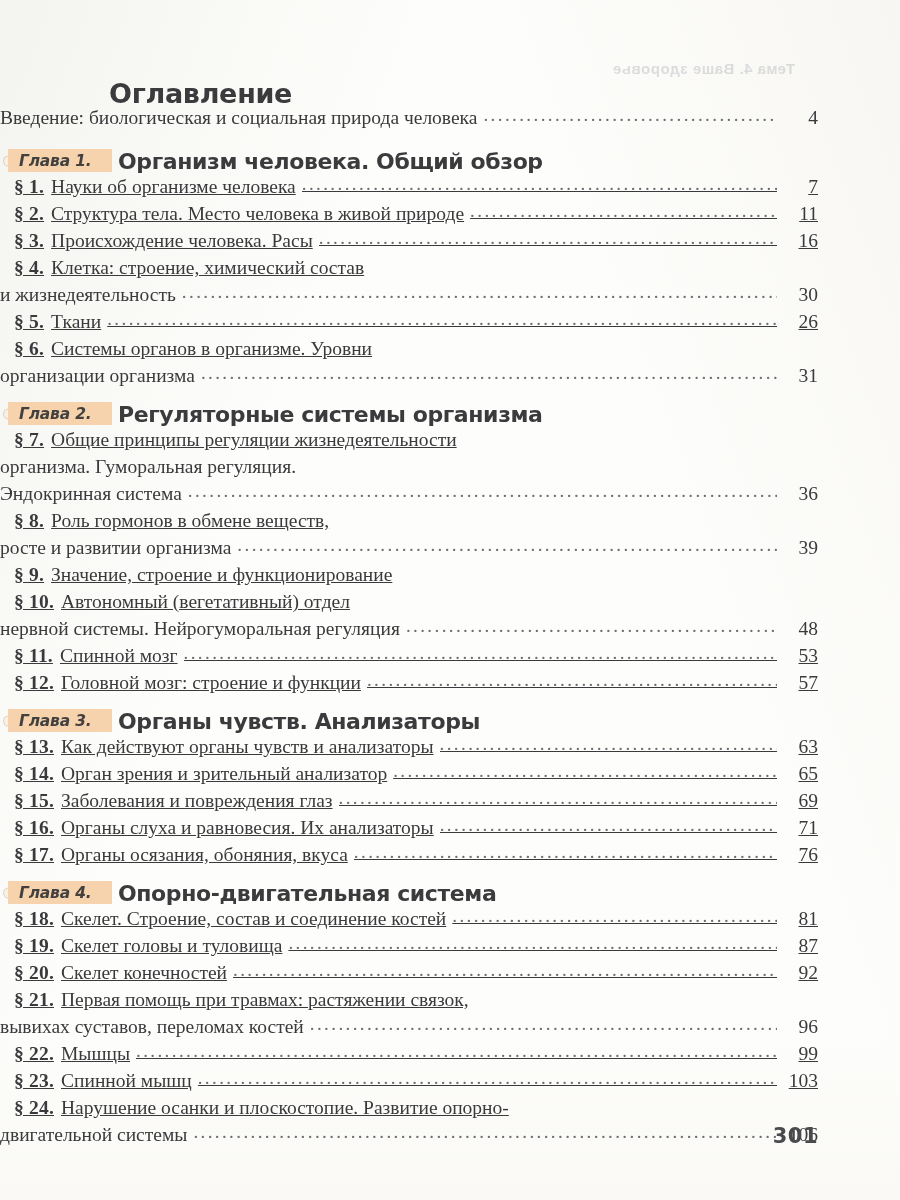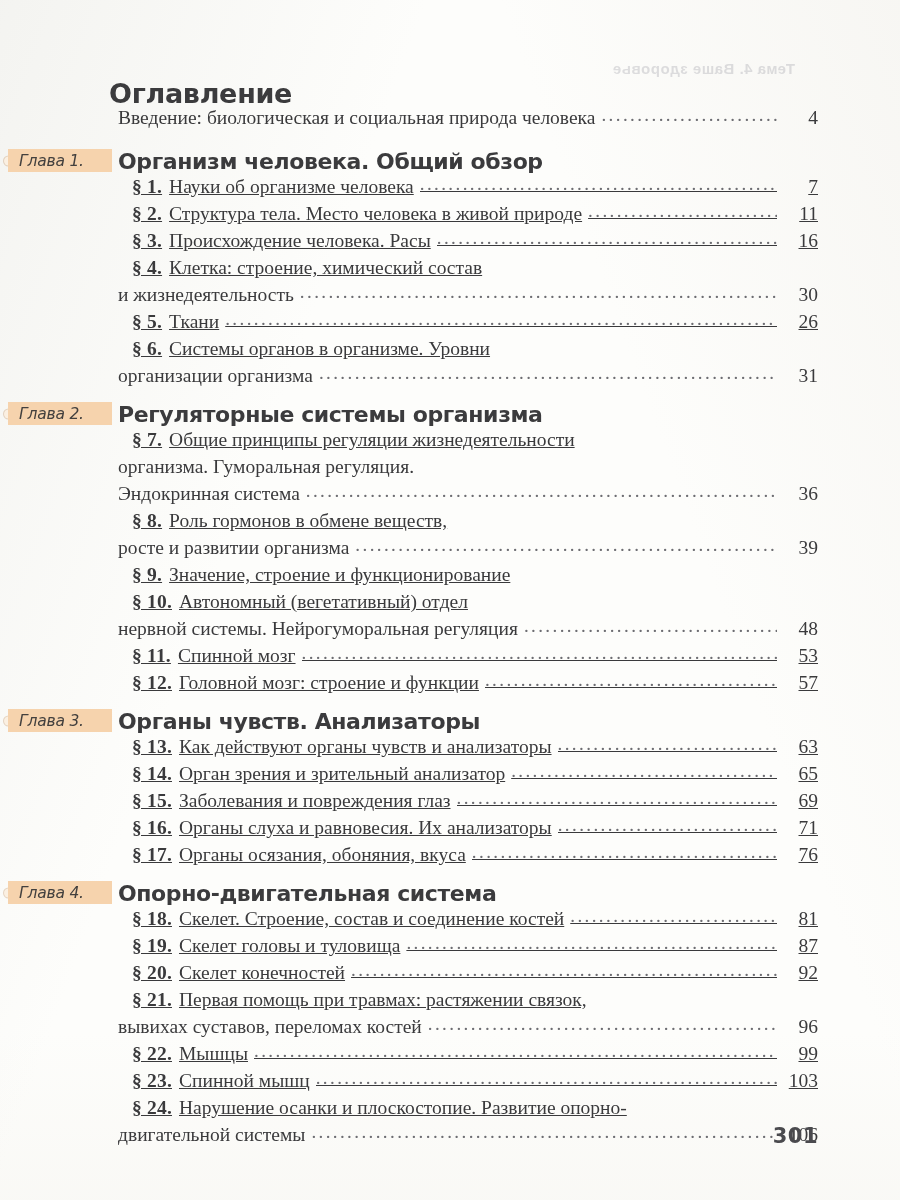--- a/index.html
+++ b/index.html
@@ -69,21 +69,20 @@
   .toc-body {
     position: absolute;
     left: 0;
     top: 104px;
     width: 900px;
   }
 
   .intro-row,
   .entry {
     position: relative;
-    padding-left: 118px;
     padding-right: 82px;
   }
 
   
   .line {
     display: flex;
     align-items: baseline;
     font-size: 19.5px;
     line-height: 27px;
     white-space: nowrap;
@@ -156,21 +155,21 @@
     border-radius: 50%;
     background: #fbf0e2;
     box-shadow: 0 0 0 1px rgba(190,140,95,0.35);
   }
   .chapter-label {
     position: absolute;
     left: 19px;
     top: 50%;
     transform: translateY(-50%);
     font-family: "DejaVu Sans", "Liberation Sans", sans-serif;
-    font-weight: normal;
+    font-weight: bold;
     font-style: italic;
     font-size: 15.5px;
     color: #43403e;
     letter-spacing: -0.2px;
     white-space: nowrap;
   }
   .chapter-title {
     position: absolute;
     left: 118px;
     top: 50%;

